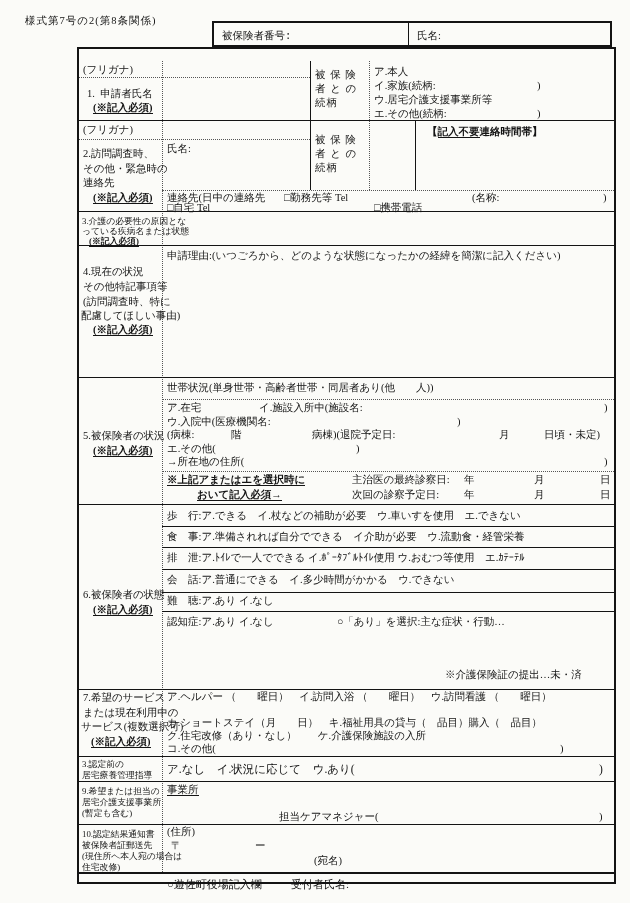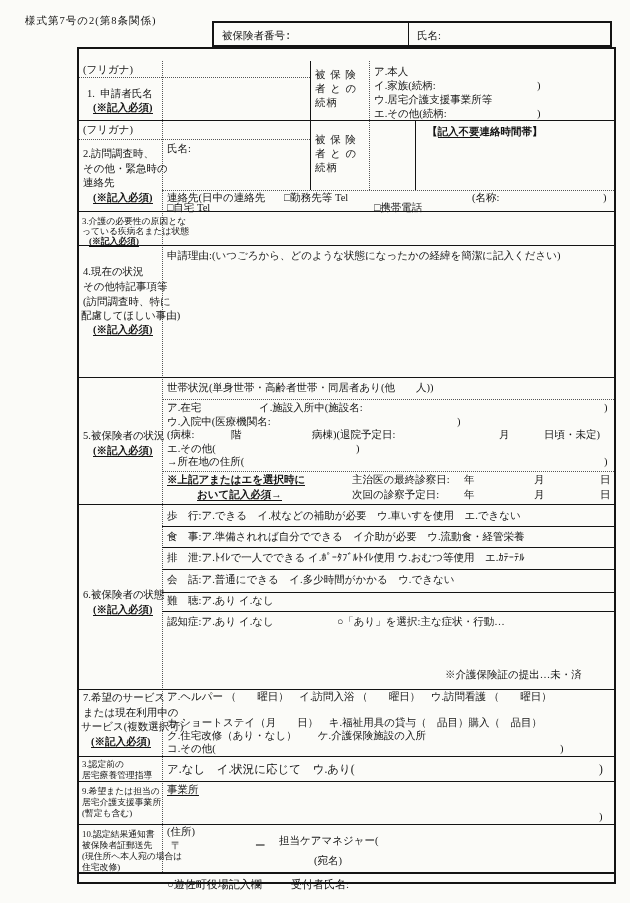--- a/index.html
+++ b/index.html
@@ -163,21 +163,21 @@
 
       <div class="t sm" style="left:3px;top:698px;">3.認定前の</div>
       <div class="t sm" style="left:3px;top:709px;">居宅療養管理指導</div>
       <div class="t" style="left:88px;top:702px;font-size:11.5px;">ア.なし　イ.状況に応じて　ウ.あり(</div>
       <div class="t" style="left:520px;top:702px;font-size:11.5px;">)</div>
 
       <div class="t sm" style="left:3px;top:725px;">9.希望または担当の</div>
       <div class="t sm" style="left:3px;top:736px;">居宅介護支援事業所</div>
       <div class="t sm" style="left:3px;top:747px;">(暫定も含む)</div>
       <div class="t" style="left:88px;top:723px;"><span class="ul">事業所</span></div>
-      <div class="t" style="left:200px;top:750px;margin-top:24px;">担当ケアマネジャー(</div>
+      <div class="t" style="left:200px;top:750px;">担当ケアマネジャー(</div>
       <div class="t" style="left:520px;top:750px;">)</div>
 
       <div class="t sm" style="left:3px;top:768px;">10.認定結果通知書</div>
       <div class="t sm" style="left:3px;top:779px;">被保険者証郵送先</div>
       <div class="t sm" style="left:3px;top:790px;">(現住所へ本人宛の場合は</div>
       <div class="t sm" style="left:3px;top:801px;">住宅改修)</div>
       <div class="t" style="left:88px;top:765px;">(住所)</div>
       <div class="t" style="left:92px;top:779px;">〒</div>
       <div class="t" style="left:176px;top:779px;">ー</div>
       <div class="t" style="left:235px;top:794px;">(宛名)</div>

